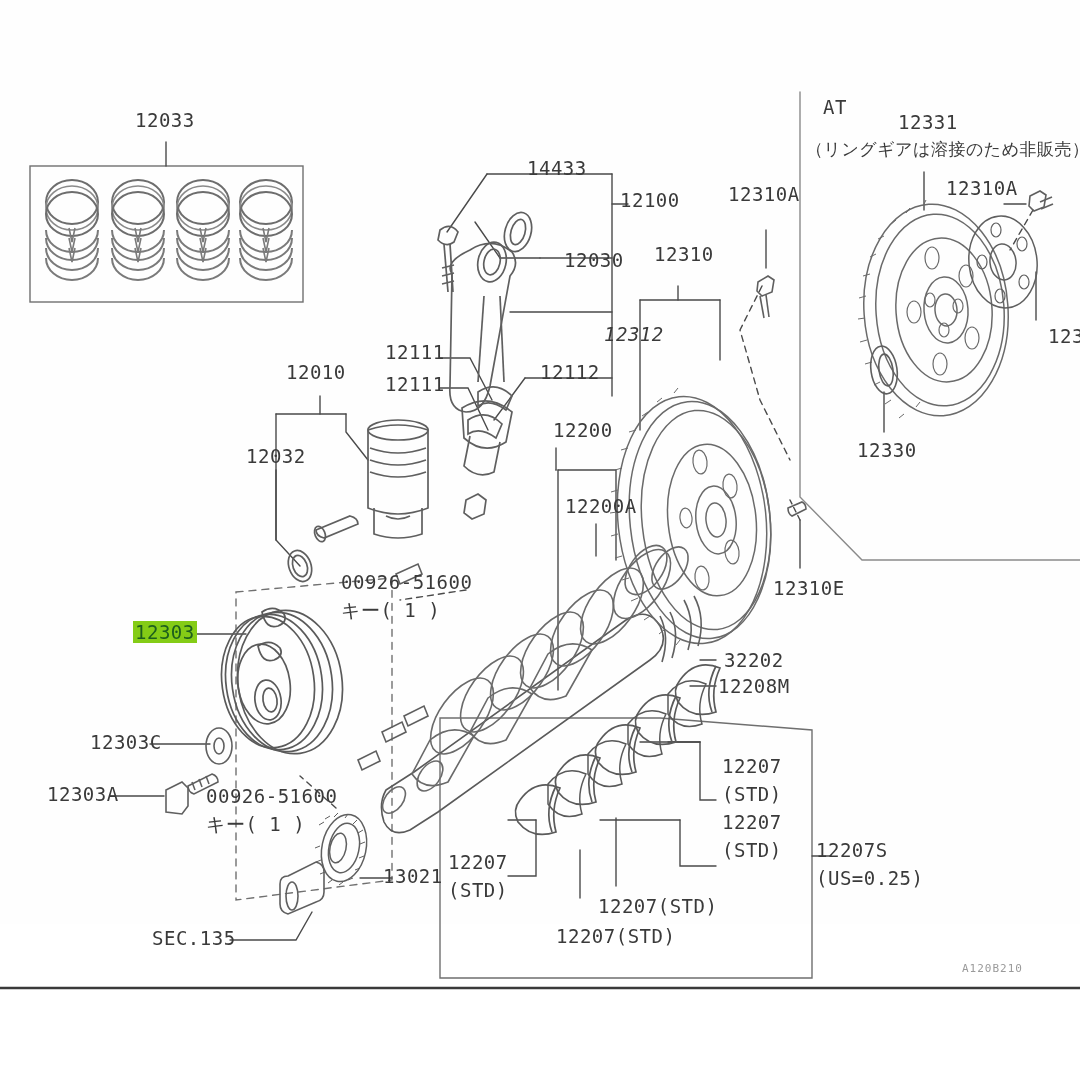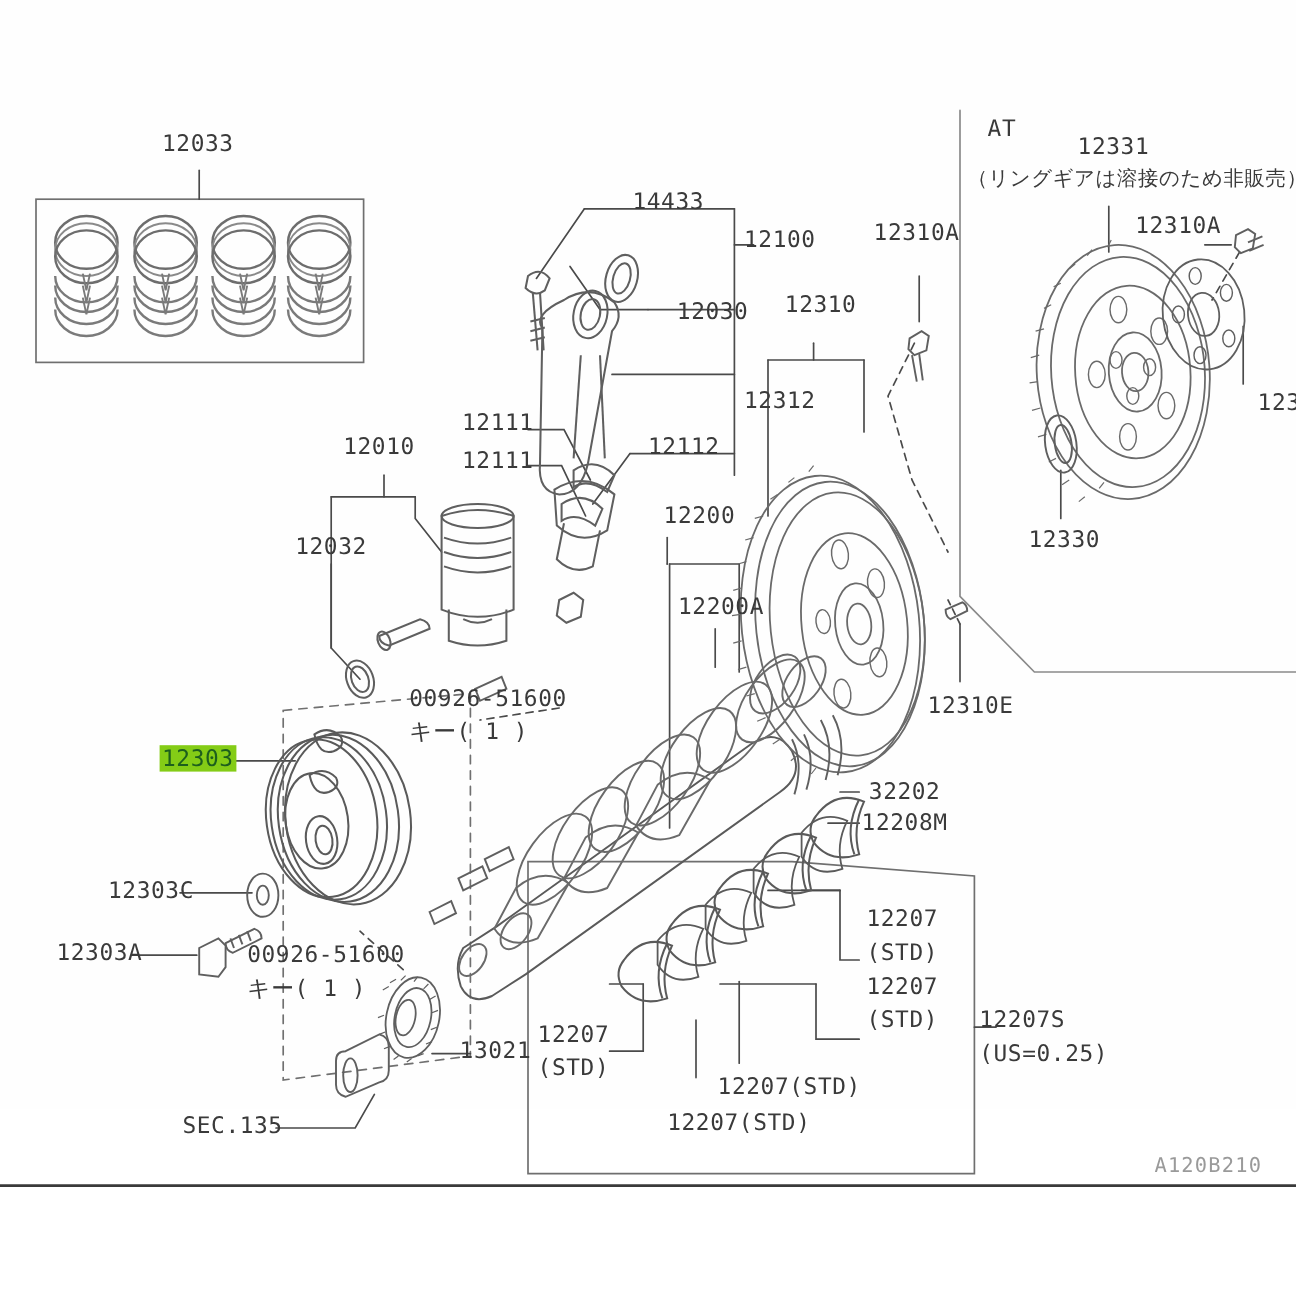--- a/index.html
+++ b/index.html
@@ -4,21 +4,21 @@
 <style>
   html,body{margin:0;padding:0;background:#fff;}
   body{width:1080px;height:1080px;overflow:hidden;
        font-family:"DejaVu Sans Mono","Liberation Mono",monospace;}
   #stage{position:relative;width:1080px;height:924px;background:#fefefe;}
   svg{position:absolute;top:0;left:0;}
   .lbl{position:absolute;font-family:"DejaVu Sans Mono","Liberation Mono",monospace;
        font-size:19px;color:#3a3a3a;letter-spacing:.5px;white-space:pre;line-height:1.12;}
   .lbl.jp{font-family:"DejaVu Sans","Liberation Sans",sans-serif;font-size:17px;}
   .hl{background:#84cc16;color:#1d5f1d;padding:0 2px;}
-  .code{position:absolute;font-size:17px;color:#9a9a9a;letter-spacing:1px;}
+  .code{position:absolute;font-size:11px;color:#9a9a9a;letter-spacing:1px;}
 </style>
 </head>
 <body>
 
 <div id="stage">
 
 <svg width="1080" height="1080" viewBox="0 0 1080 1080">
   <defs>
     <g id="pring">
       <ellipse cx="0" cy="-26" rx="26" ry="22" fill="none" stroke="#6d6d6d" stroke-width="2"></ellipse>
@@ -422,21 +422,21 @@
 <div class="lbl" style="left:620px;top:190px;">12100</div>
 <div class="lbl" style="left:544px;top:250px;margin-left:20px;">12030</div>
 <div class="lbl" style="left:385px;top:342px;">12111</div>
 <div class="lbl" style="left:385px;top:374px;">12111</div>
 <div class="lbl" style="left:540px;top:362px;">12112</div>
 
 <div class="lbl" style="left:553px;top:420px;">12200</div>
 <div class="lbl" style="left:565px;top:496px;">12200A</div>
 
 <div class="lbl" style="left:654px;top:244px;">12310</div>
-<div class="lbl" style="left:620px;top:324px;">12312</div>
+<div class="lbl" style="left:604px;top:324px;font-style:italic;">12312</div>
 <div class="lbl" style="left:728px;top:184px;">12310A</div>
 <div class="lbl" style="left:773px;top:578px;">12310E</div>
 <div class="lbl" style="left:724px;top:650px;">32202</div>
 <div class="lbl" style="left:718px;top:676px;">12208M</div>
 
 <div class="lbl" style="left:823px;top:97px;">AT</div>
 <div class="lbl jp" style="left:806px;top:140px;">（リングギアは溶接のため非販売）</div>
 <div class="lbl" style="left:898px;top:112px;">12331</div>
 <div class="lbl" style="left:946px;top:178px;">12310A</div>
 <div class="lbl" style="left:1048px;top:326px;">12333</div>

